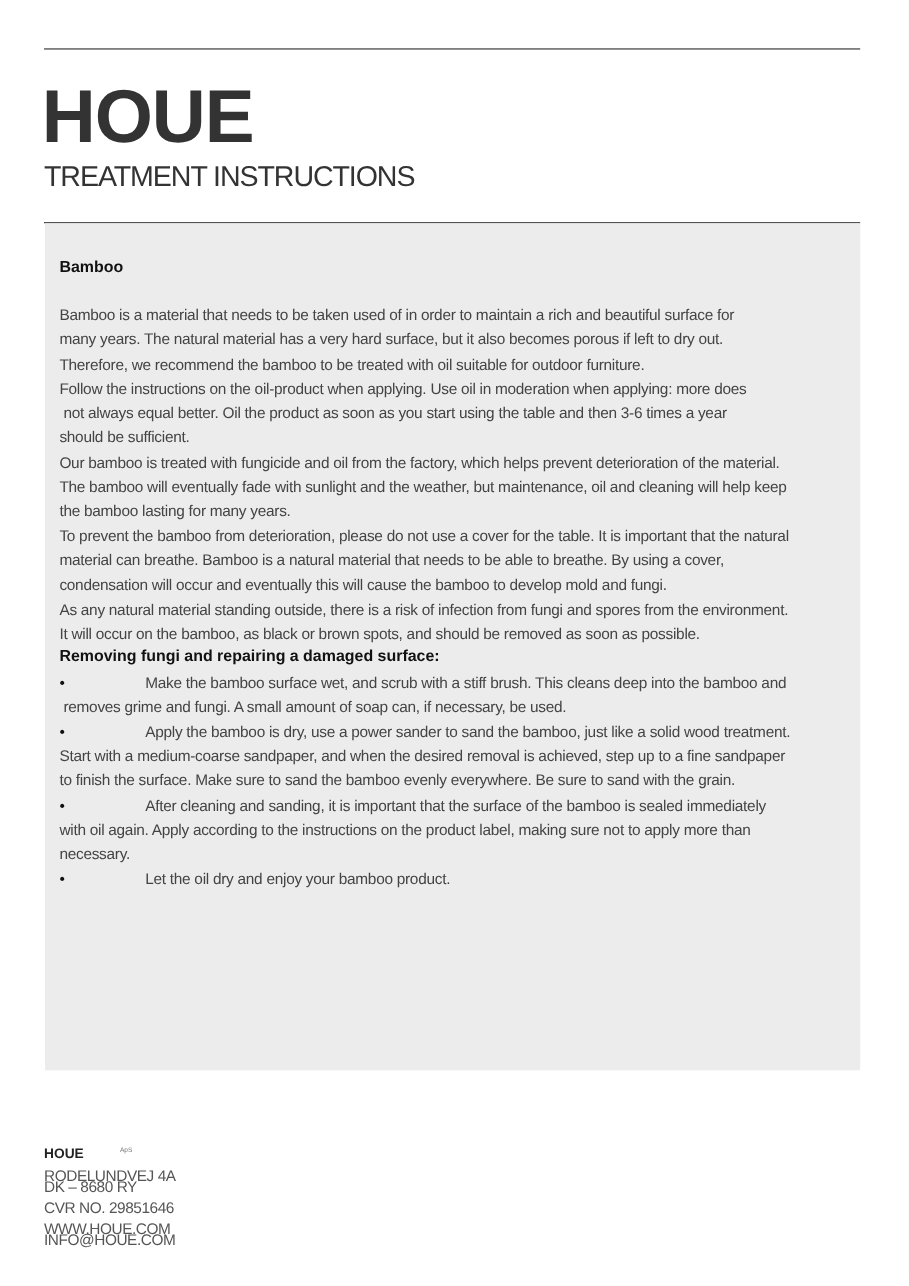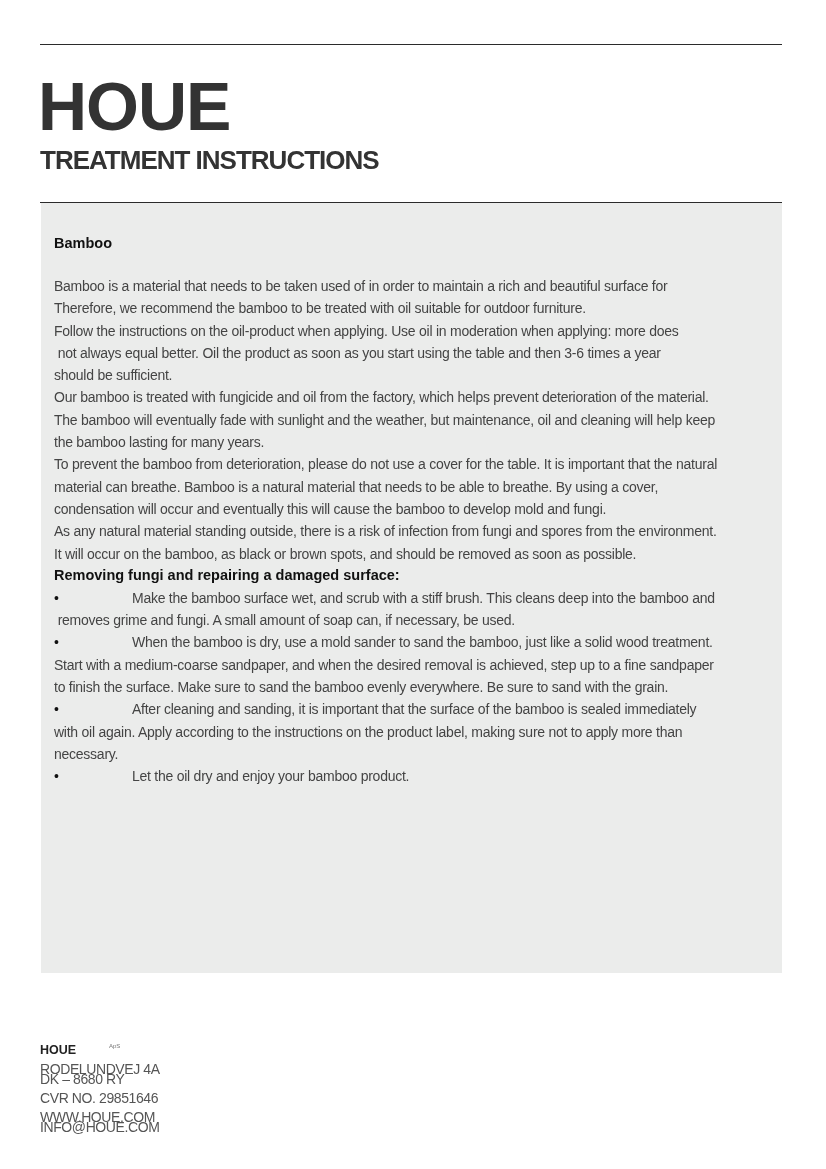--- a/index.html
+++ b/index.html
@@ -3,21 +3,21 @@
   <meta charset="utf-8">
   <style>
     html, body { margin: 0; padding: 0; background: #ffffff; }
     body { width: 826px; height: 1169px; position: relative; overflow: hidden;
            font-family: "Liberation Sans", sans-serif; color: #333333; }
     .rule { position: absolute; left: 40px; width: 742px; height: 1px; background: #2b2b2b; }
     .rule.top { top: 44px; }
     .rule.mid { top: 202px; }
     .brand { position: absolute; left: 38px; top: 72px; font-size: 68px; font-weight: bold;
              color: #333333; letter-spacing: -1px; line-height: 68px; }
-    .doc-title { position: absolute; left: 40px; top: 145px; font-size: 26px; font-weight: bold;
+    .doc-title { position: absolute; left: 40px; top: 145px; font-size: 26px; font-weight: normal;
                  color: #333333; letter-spacing: -1px; line-height: 30px; }
     .panel { position: absolute; left: 41px; top: 203px; width: 741px; height: 770px; background: #ebeceb; }
     .content { position: absolute; left: 54px; top: 233px; width: 715px; }
     .h-bamboo { font-size: 14.5px; font-weight: bold; color: #111111; line-height: 20px; margin: 0 0 22px 0; }
     .para { font-size: 14px; color: #444444; line-height: 22.3px; margin: 0; white-space: pre; letter-spacing: -0.25px; }
     .h-fungi { font-size: 14.5px; font-weight: bold; color: #111111; line-height: 20px; margin: 0 0 2px 0; }
     .bullet-row { font-size: 14px; color: #444444; line-height: 22.3px; white-space: pre; letter-spacing: -0.25px; }
     .bullet { display: inline-block; width: 78px; color: #111111; }
     .footer { position: absolute; left: 40px; top: 1040px; color: #555555; }
     .f-brand { font-size: 12.5px; font-weight: bold; color: #222222; line-height: 16px; display: inline-block; }
@@ -32,38 +32,39 @@
 <div class="brand">HOUE</div>
 <div class="doc-title">TREATMENT INSTRUCTIONS</div>
 <div class="rule mid"></div>
 
 <div class="panel"></div>
 
 <div class="content">
   <div class="h-bamboo">Bamboo</div>
   <div id="bamboo-lines">
       <div class="para">Bamboo is a material that needs to be taken used of in order to maintain a rich and beautiful surface for</div>
+      <div class="para">many years. The natural material has a very hard surface, but it also becomes porous if left to dry out.</div>
       <div class="para">Therefore, we recommend the bamboo to be treated with oil suitable for outdoor furniture.</div>
       <div class="para">Follow the instructions on the oil-product when applying. Use oil in moderation when applying: more does</div>
       <div class="para"> not always equal better. Oil the product as soon as you start using the table and then 3-6 times a year</div>
       <div class="para">should be sufficient.</div>
       <div class="para">Our bamboo is treated with fungicide and oil from the factory, which helps prevent deterioration of the material.</div>
       <div class="para">The bamboo will eventually fade with sunlight and the weather, but maintenance, oil and cleaning will help keep</div>
       <div class="para">the bamboo lasting for many years.</div>
       <div class="para">To prevent the bamboo from deterioration, please do not use a cover for the table. It is important that the natural</div>
       <div class="para">material can breathe. Bamboo is a natural material that needs to be able to breathe. By using a cover,</div>
       <div class="para">condensation will occur and eventually this will cause the bamboo to develop mold and fungi.</div>
       <div class="para">As any natural material standing outside, there is a risk of infection from fungi and spores from the environment.</div>
       <div class="para">It will occur on the bamboo, as black or brown spots, and should be removed as soon as possible.</div>
     </div>
   <div class="h-fungi">Removing fungi and repairing a damaged surface:</div>
   <div id="fungi-rows">
       <div class="bullet-row"><span class="bullet">•</span><span>Make the bamboo surface wet, and scrub with a stiff brush. This cleans deep into the bamboo and</span></div>
       <div class="bullet-row"><span> removes grime and fungi. A small amount of soap can, if necessary, be used.</span></div>
-      <div class="bullet-row"><span class="bullet">•</span><span>When the bamboo is dry, use a mold sander to sand the bamboo, just like a solid wood treatment.</span></div>
+      <div class="bullet-row"><span class="bullet">•</span><span>Apply the bamboo is dry, use a power sander to sand the bamboo, just like a solid wood treatment.</span></div>
       <div class="bullet-row"><span>Start with a medium-coarse sandpaper, and when the desired removal is achieved, step up to a fine sandpaper</span></div>
       <div class="bullet-row"><span>to finish the surface. Make sure to sand the bamboo evenly everywhere. Be sure to sand with the grain.</span></div>
       <div class="bullet-row"><span class="bullet">•</span><span>After cleaning and sanding, it is important that the surface of the bamboo is sealed immediately</span></div>
       <div class="bullet-row"><span>with oil again. Apply according to the instructions on the product label, making sure not to apply more than</span></div>
       <div class="bullet-row"><span>necessary.</span></div>
       <div class="bullet-row"><span class="bullet">•</span><span>Let the oil dry and enjoy your bamboo product.</span></div>
     </div>
 </div>
 
 <div class="footer">

